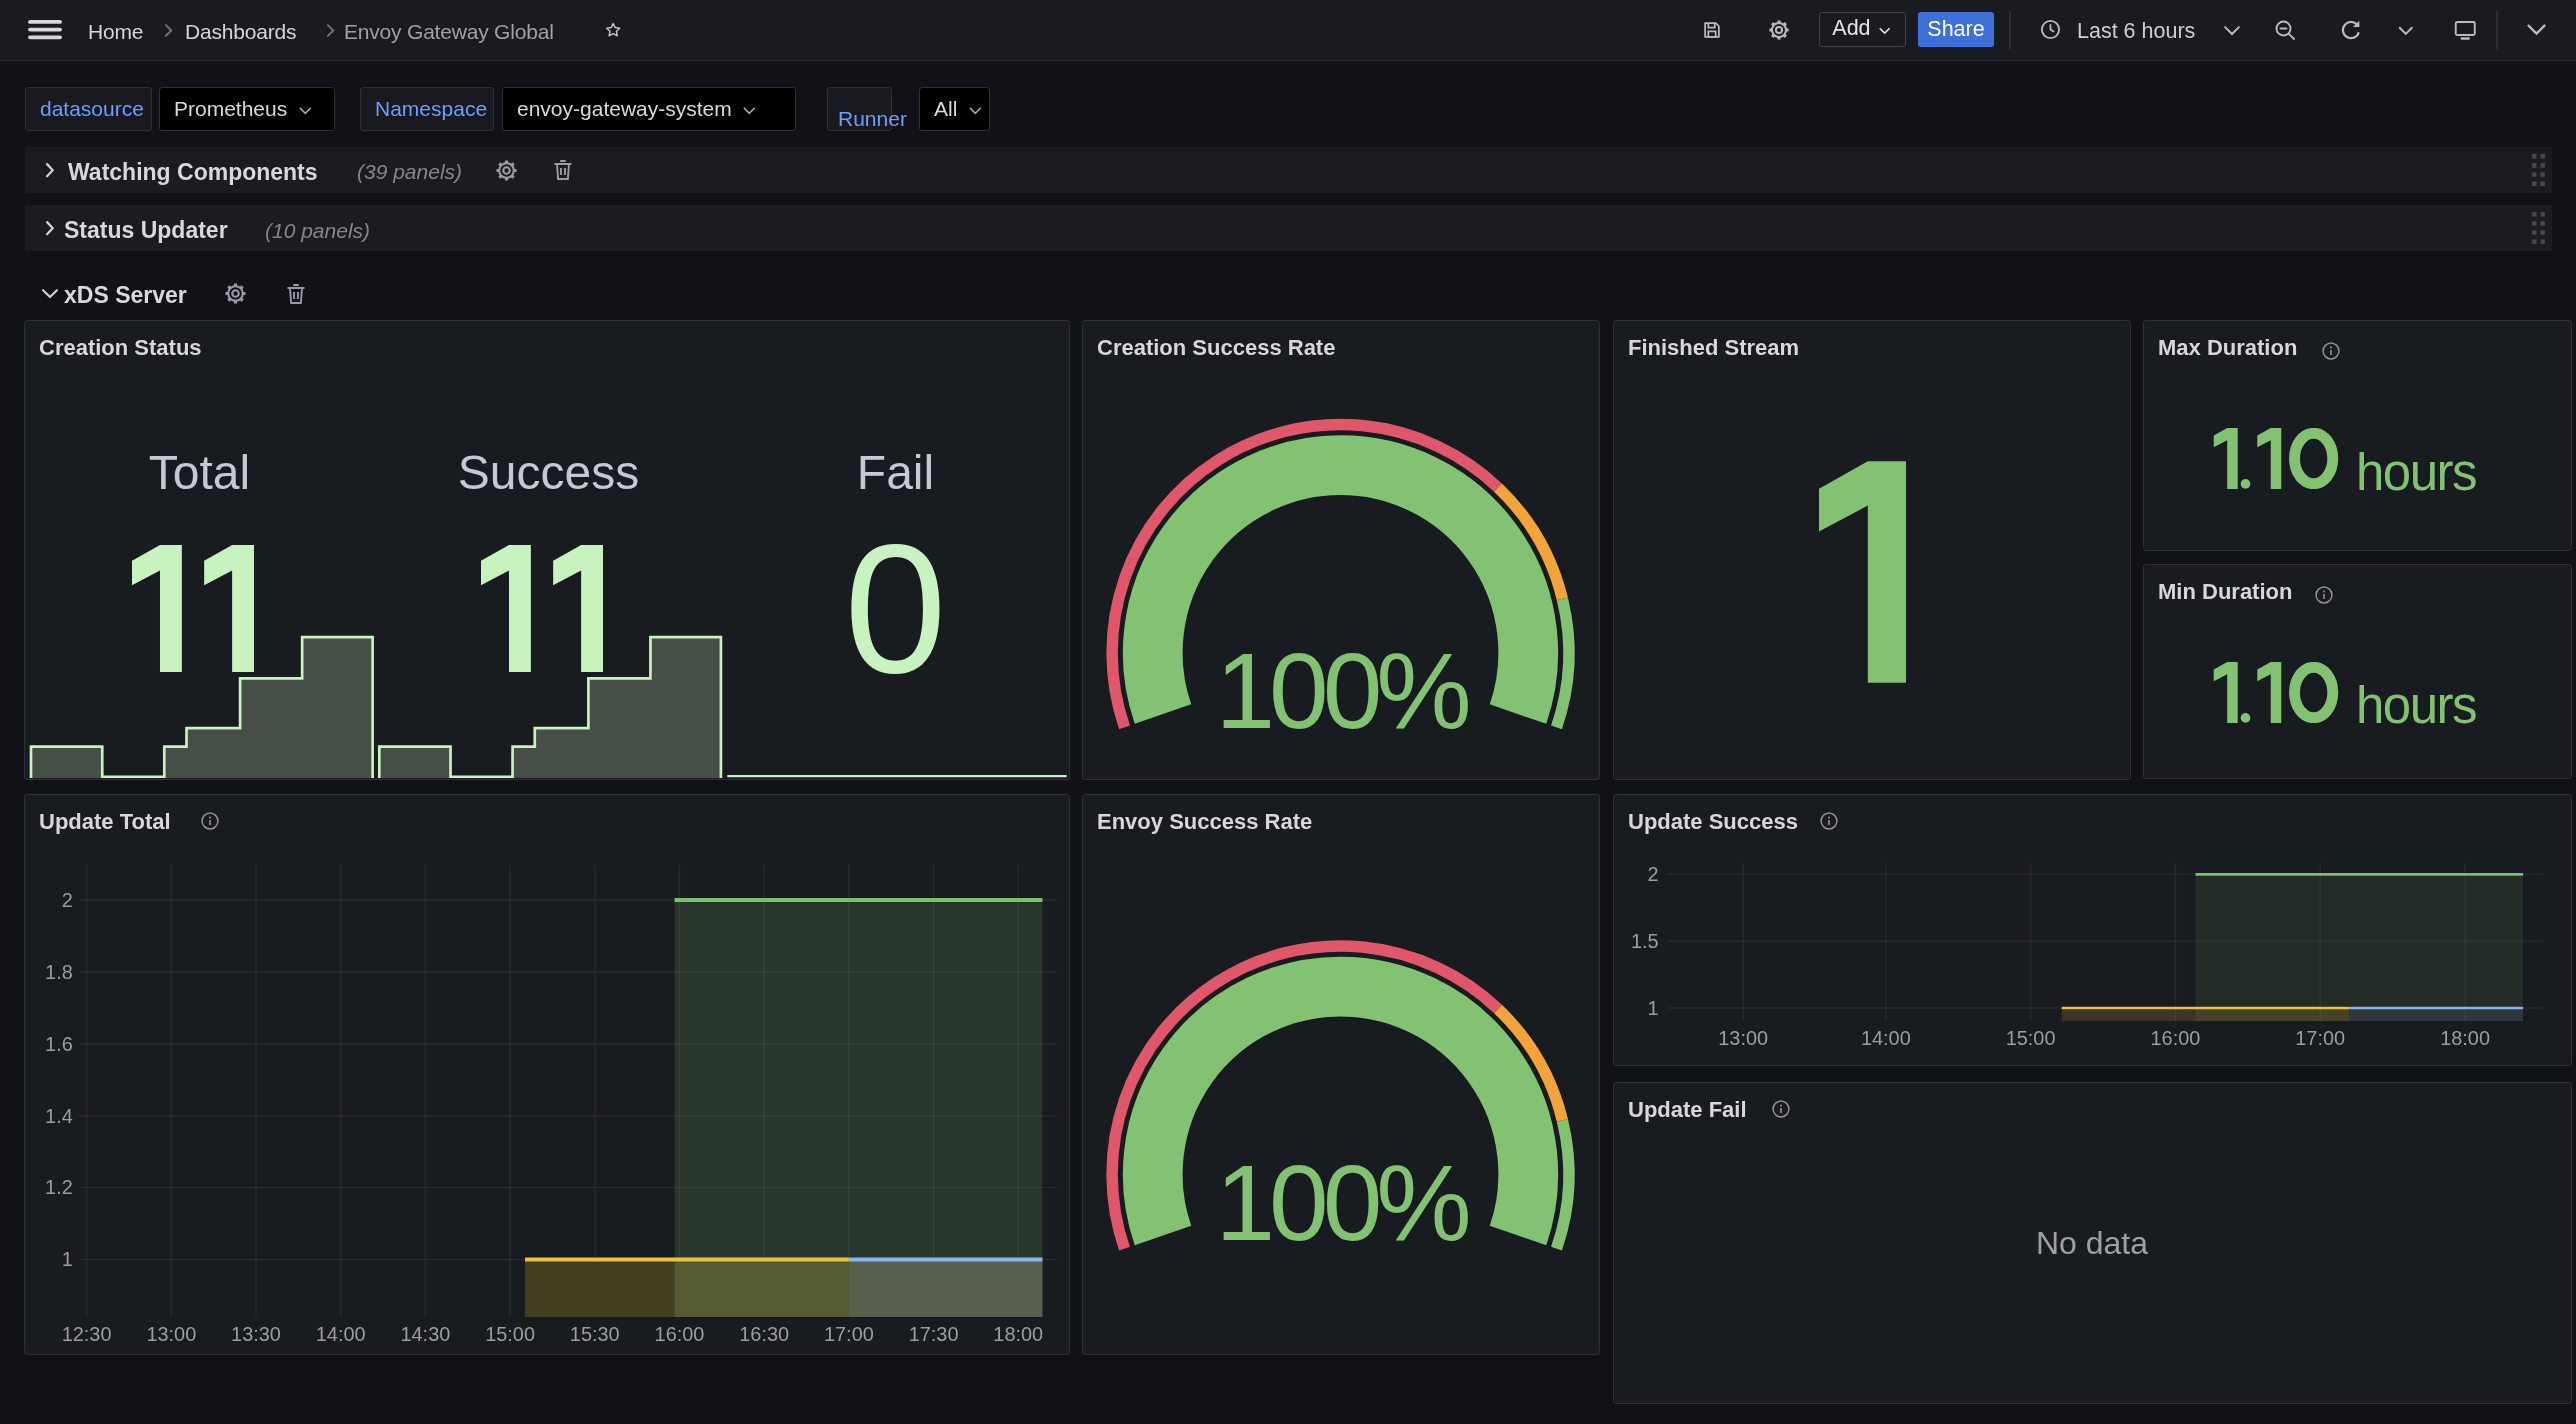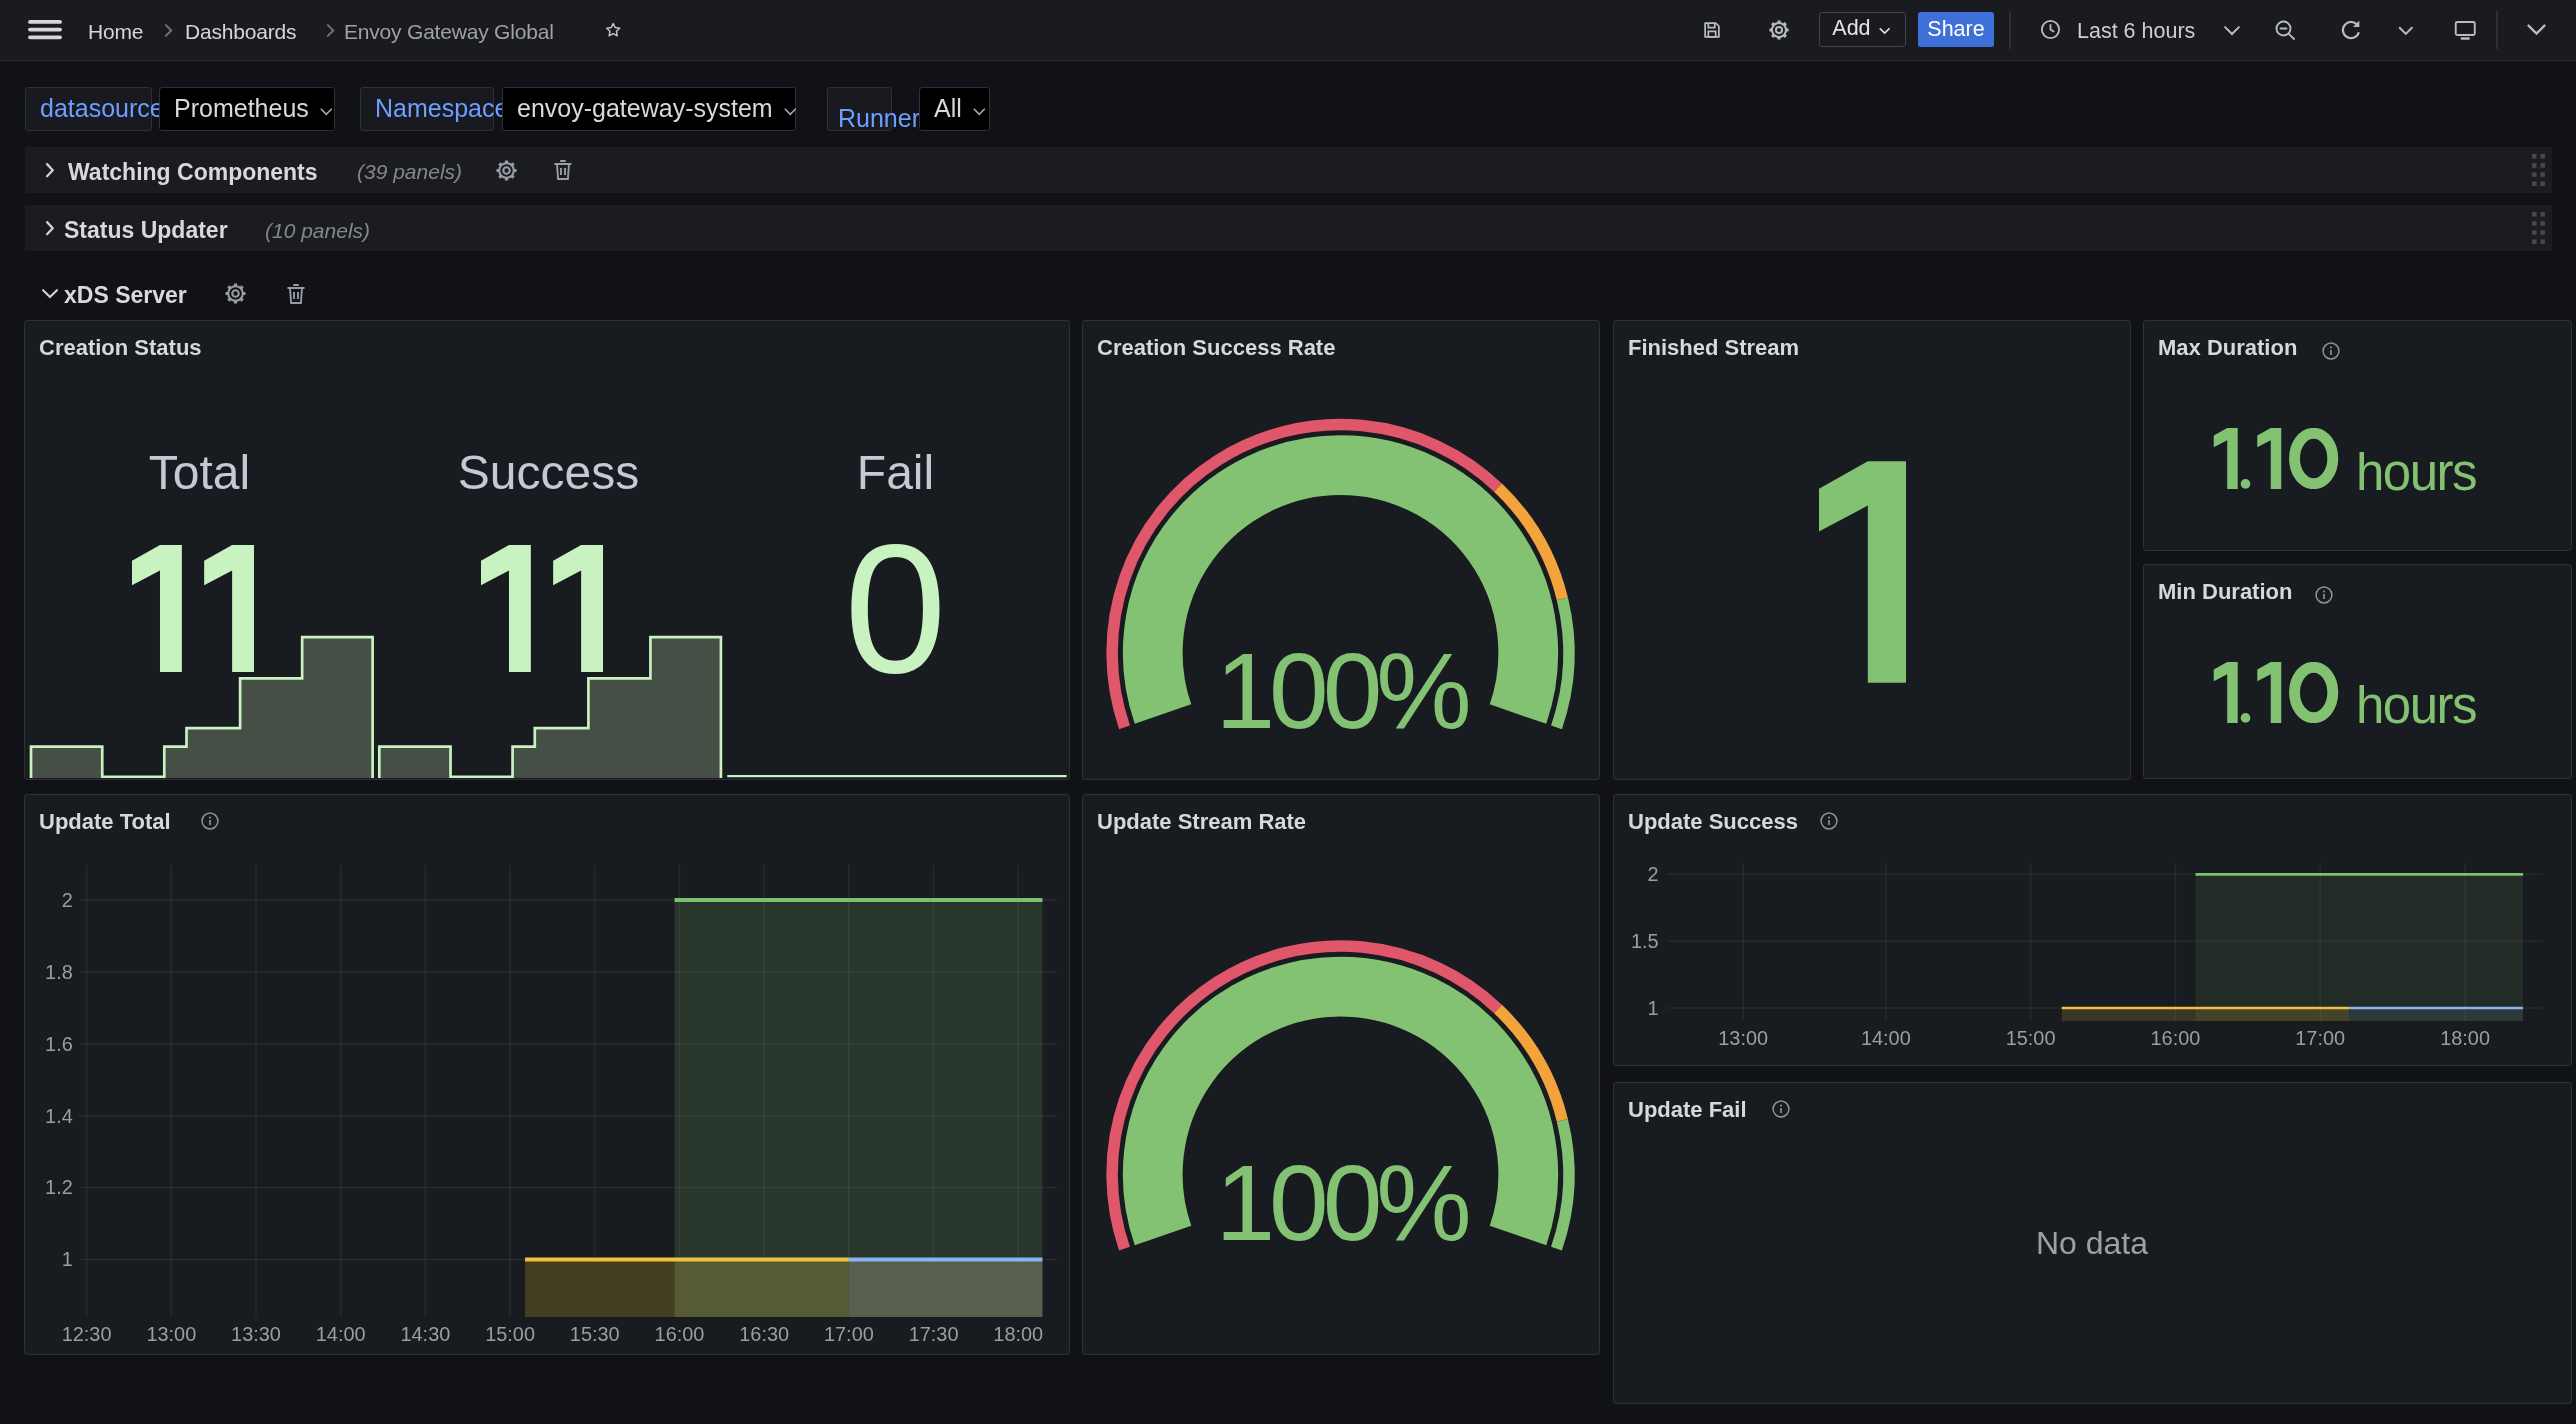--- a/index.html
+++ b/index.html
@@ -7,21 +7,21 @@
     font-family:"Liberation Sans", sans-serif; }
   .abs { position:absolute; }
   #page { position:relative; width:2576px; height:1424px; background:#111217;border-radius:11px; }
   
   #nav { position:absolute; left:0; top:0; width:2576px; height:61px; background:#1a1b20;
          border-bottom:1.5px solid #2c2e33; }
   .crumb { position:absolute; top:20px; font-size:21px; color:#d5d6dc; font-weight:500; letter-spacing:-0.2px; }
   .crumb.dim { color:#9fa1a8; }
   
   .pill { position:absolute; top:87px; height:44px; border:1.5px solid #2e3138; border-radius:3.1px;
-          font-size:25px; line-height:41px; padding:0 14px; white-space:nowrap; }
+          font-size:21px; line-height:41px; padding:0 14px; white-space:nowrap; }
   .pill.lab { color:#6e9fff; background:#181a20; font-weight:500; }
   .pill.val { color:#d8d9de; background:#000000; }
   .pill .chev { display:inline-block; margin-left:10.7px; }
   
   .strip { position:absolute; left:24.5px; width:2527px; height:46px; background:#1a1c21; }
   .rowtitle { position:absolute; font-size:23px; font-weight:700; color:#d8d9dd; }
   .rowcount { position:absolute; font-size:21px; font-style:italic; color:#85878e; }
   
   .panel { position:absolute; background:#181b1f; border:1.5px solid #2e3137; border-radius:3.1px; }
   .ptitle { position:absolute; top:14px; left:14px; font-size:22px; font-weight:700; color:#d7d8dc; white-space:nowrap; }
@@ -197,21 +197,21 @@
       <g fill="none">
         <path d="M54.2 530.0 A298 298 0 0 1 541.5 217.2" stroke="#e0566b" stroke-width="15"></path>
         <path d="M541.5 217.2 A298 298 0 0 1 625.5 362.4" stroke="#f2a33c" stroke-width="15"></path>
         <path d="M625.5 362.4 A298 298 0 0 1 617.8 530.0" stroke="#83c173" stroke-width="15"></path>
         <path d="M104.4 512.8 A245 245 0 1 1 567.6 512.8" stroke="#83c173" stroke-width="78"></path>
       </g>
       <text x="336" y="531" text-anchor="middle" font-size="140" letter-spacing="-8" fill="#83c173">100%</text>
     </svg>
   </div>
   <div class="panel" style="left:1082px;top:794px;width:518px;height:561px">
-    <div class="ptitle">Update Stream Rate</div>
+    <div class="ptitle">Envoy Success Rate</div>
     <svg class="abs" style="left:0;top:0" width="515" height="558" viewBox="0 0 672 728">
       <g fill="none">
         <path d="M54.2 592.0 A298 298 0 0 1 541.5 279.2" stroke="#e0566b" stroke-width="15"></path>
         <path d="M541.5 279.2 A298 298 0 0 1 625.5 424.4" stroke="#f2a33c" stroke-width="15"></path>
         <path d="M625.5 424.4 A298 298 0 0 1 617.8 592.0" stroke="#83c173" stroke-width="15"></path>
         <path d="M104.4 574.8 A245 245 0 1 1 567.6 574.8" stroke="#83c173" stroke-width="78"></path>
       </g>
       <text x="336" y="580" text-anchor="middle" font-size="140" letter-spacing="-8" fill="#83c173">100%</text>
     </svg>
   </div>

